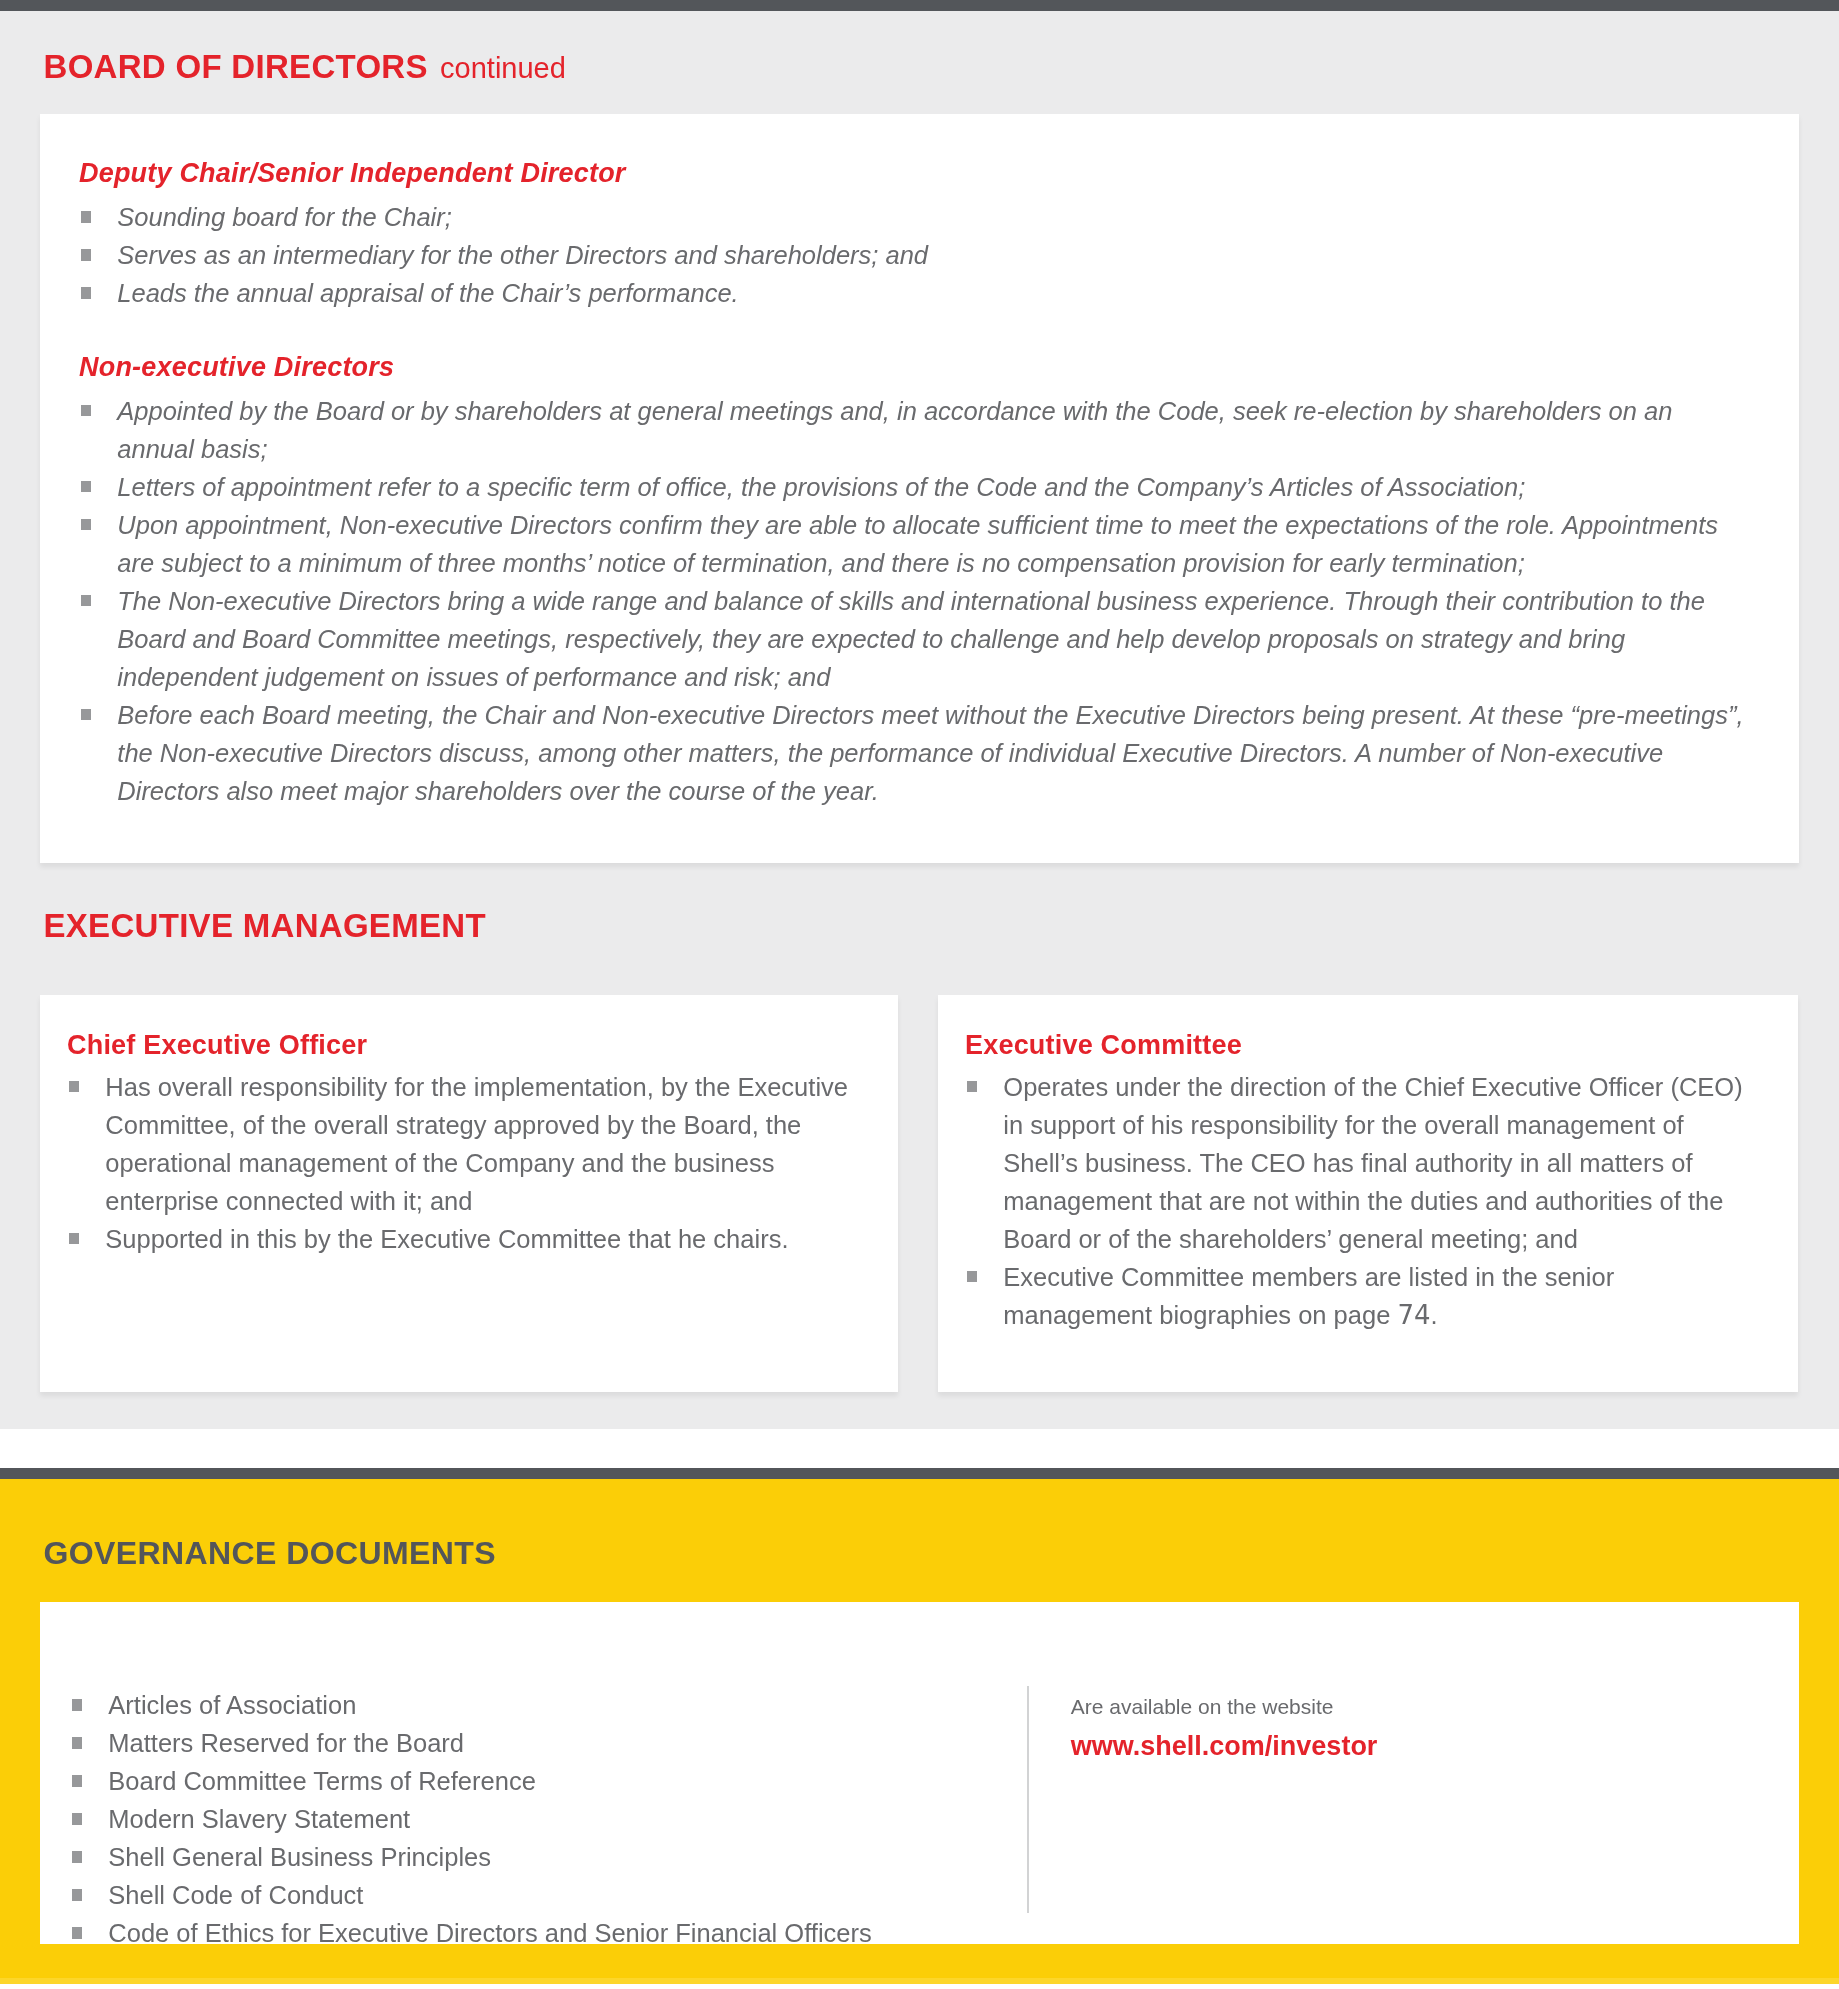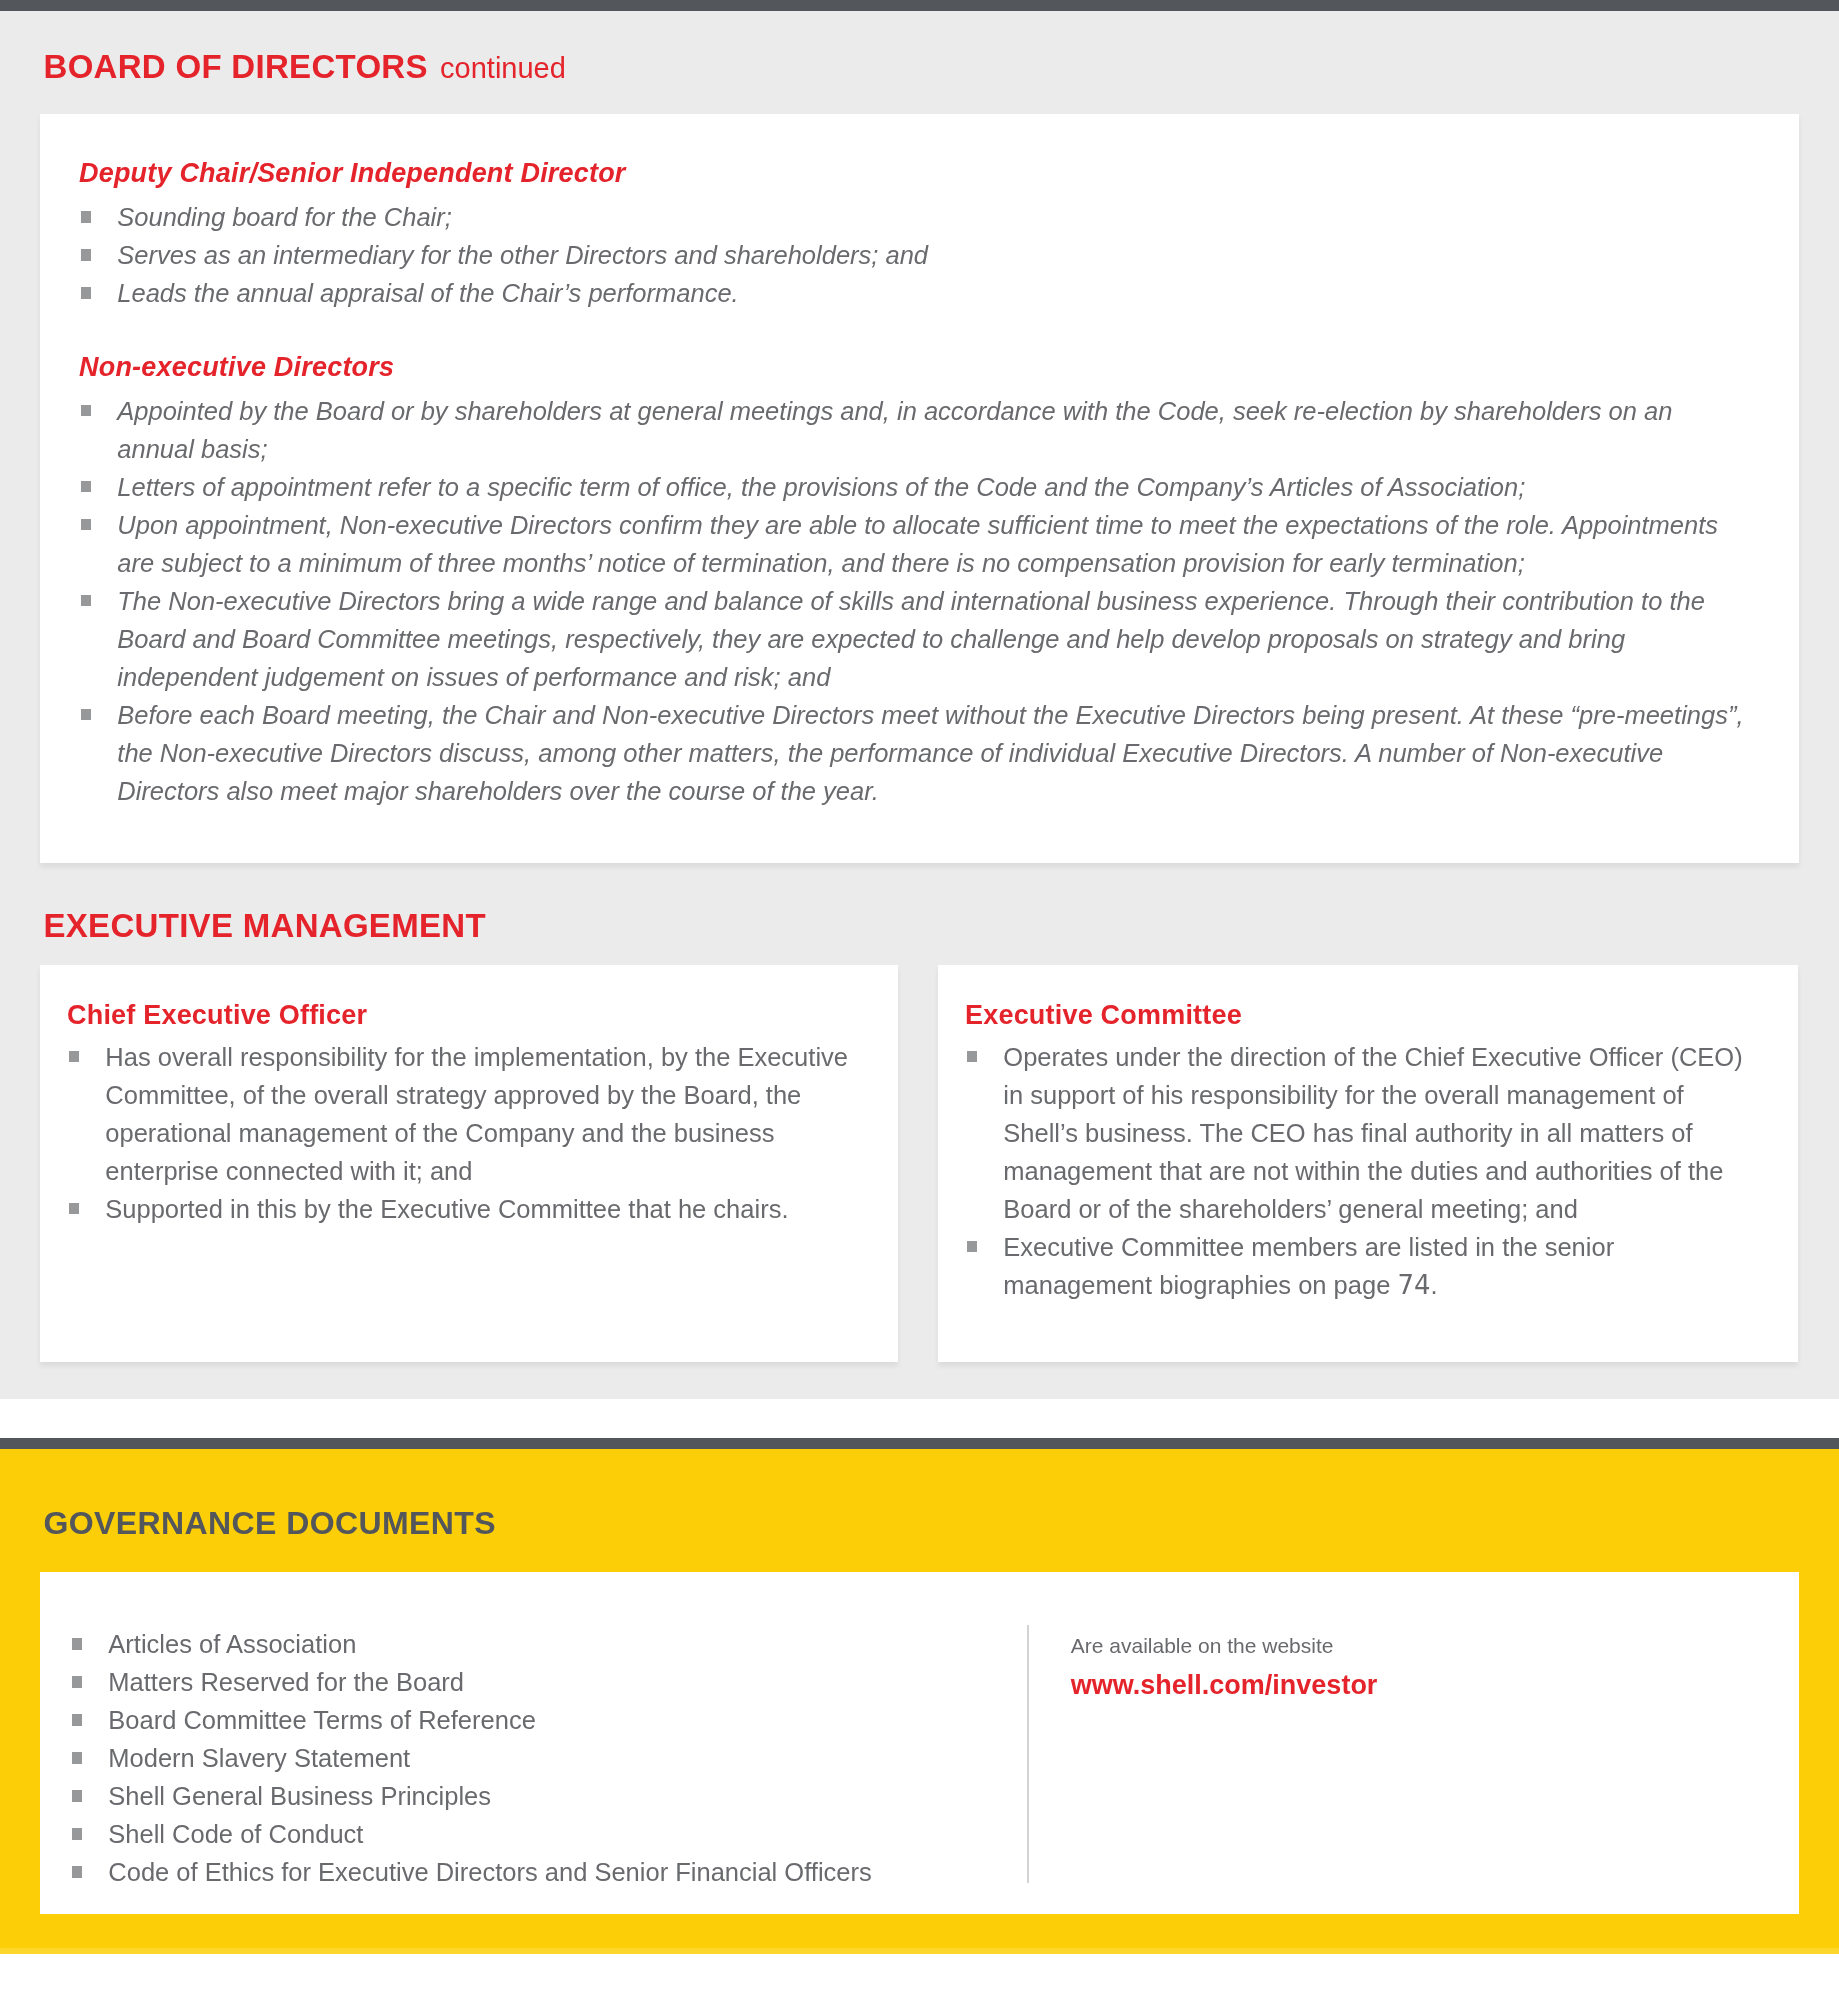--- a/index.html
+++ b/index.html
@@ -27,33 +27,33 @@
     box-shadow:0 3.5px 5.3px rgba(0,0,0,.07);
     font-style:italic;
   }
   .panel.box1{margin-top:28px;padding:44px 53px 53px 39px;}
   .sub-heading{font-size:27px;font-weight:bold;color:var(--accent-red);margin:0 0 8.8px 0;letter-spacing:0.2px;}
   .sub-heading.second{margin-top:40px;}
   ul.blist{list-style:none;margin:0;padding:0;}
   ul.blist li{display:flex;font-size:25.5px;line-height:38px;color:var(--text-gray);}
   .sq{flex:none;width:10.5px;height:11.4px;background:var(--bullet-gray);margin:13px 26px 0 1.8px;}
   .em-title{margin-top:44px;}
-  .cards-row{display:flex;gap:40px;margin-top:20px;}
+  .cards-row{display:flex;gap:40px;margin-top:50px;}
   .card{background:#fff;height:397px;box-shadow:0 3.5px 5.3px rgba(0,0,0,.07);padding:35px 39px 0 27px;overflow:hidden;}
   .card.left{width:858px;}
   .card.right{width:860px;}
   .card .sub-heading{margin-bottom:7px;}
   .pageref{font-family:"DejaVu Sans",sans-serif;font-size:26px;color:var(--text-gray);}
   .white-gap{height:39px;background:#fff;}
   .bar2{height:11.4px;background:var(--dark-gray);}
   .yellow-area{background:var(--shell-yellow);height:499px;padding:56px 40px 0 40px;}
   .gov-title{font-size:32px;font-weight:bold;color:var(--dark-gray);letter-spacing:0.4px;margin-left:3.5px;}
   .gov-card{
     background:#fff;width:1759px;height:342px;margin-top:30px;
-    display:flex;padding:53px 0 0 30px;
+    display:flex;padding:84px 0 0 30px;
   }
   .gov-left{width:957px;}
   .gov-divider{width:1.8px;background:var(--divider-gray);margin-bottom:31px;}
   .gov-right{padding-left:42px;padding-top:1.8px;}
   .avail-text{font-size:21px;color:var(--text-gray);line-height:38px;margin:0;}
   .site-link{display:inline-block;font-size:27px;font-weight:bold;color:var(--accent-red);line-height:40px;text-decoration:none;}
   .bottom-strip{height:5.3px;background:#FCD62A;}
 </style>
 </head>
 <body>

